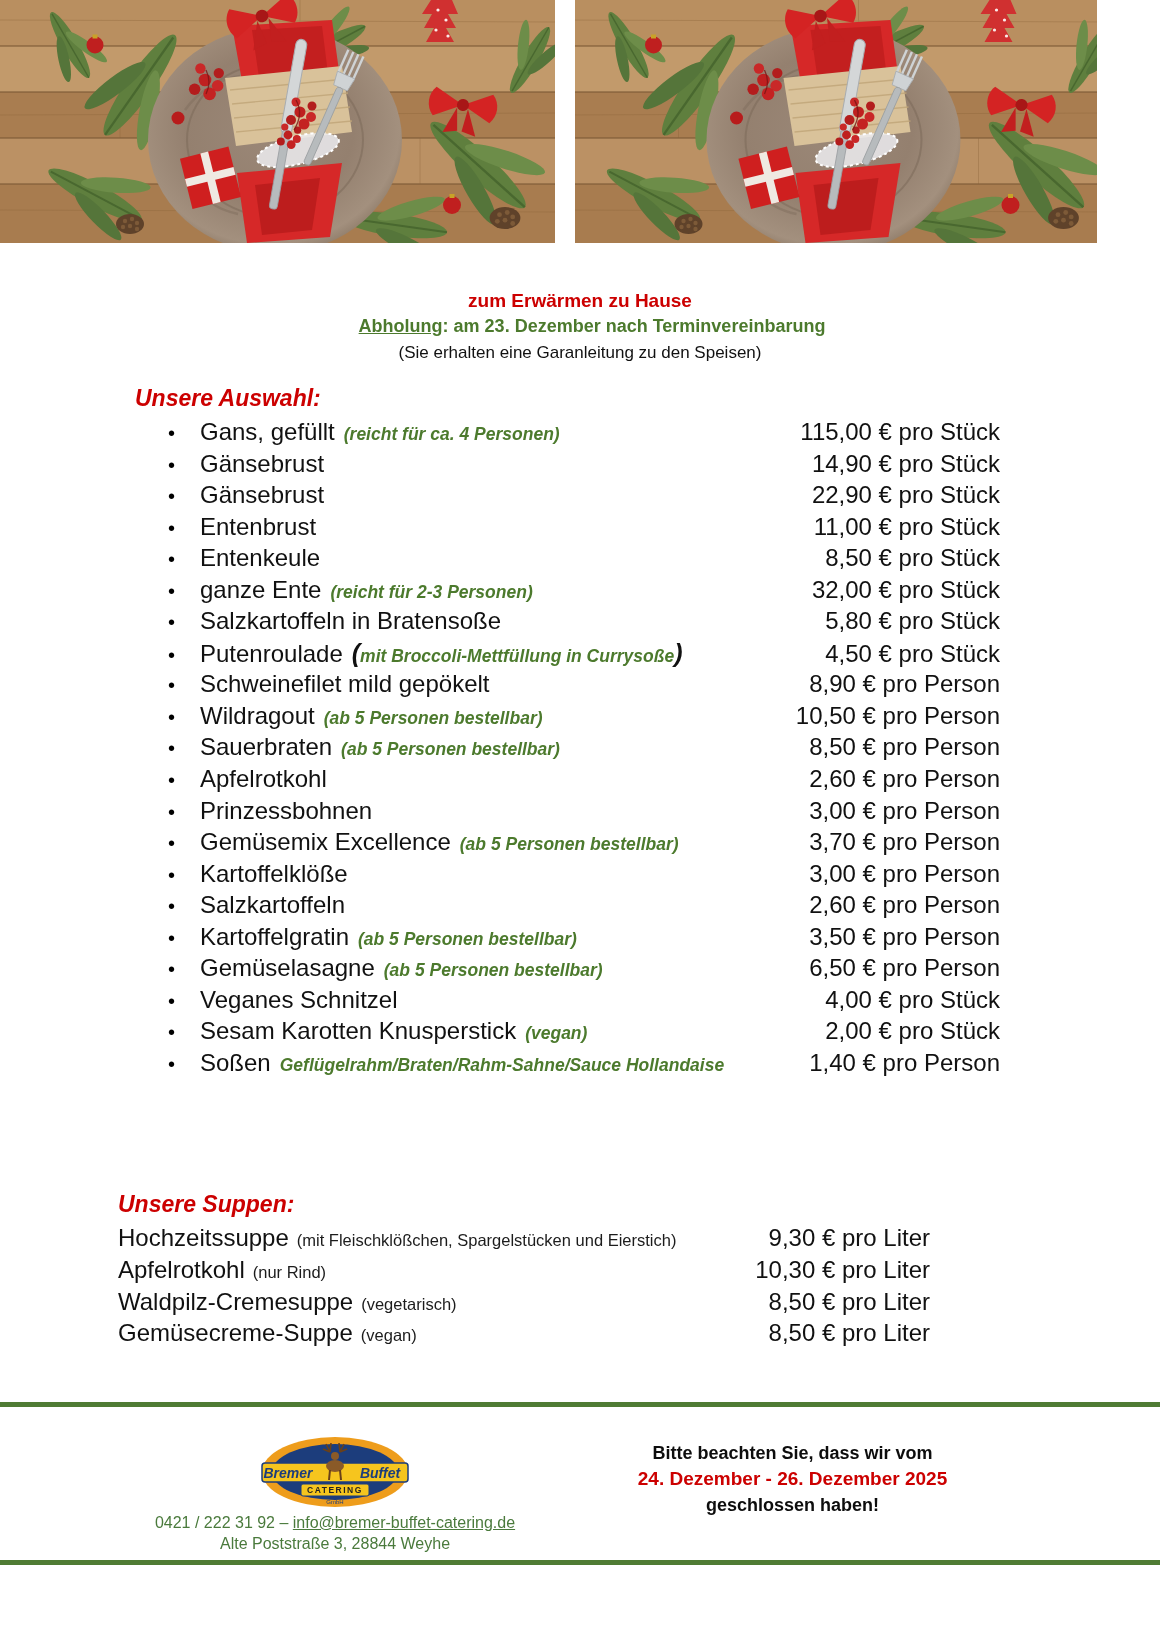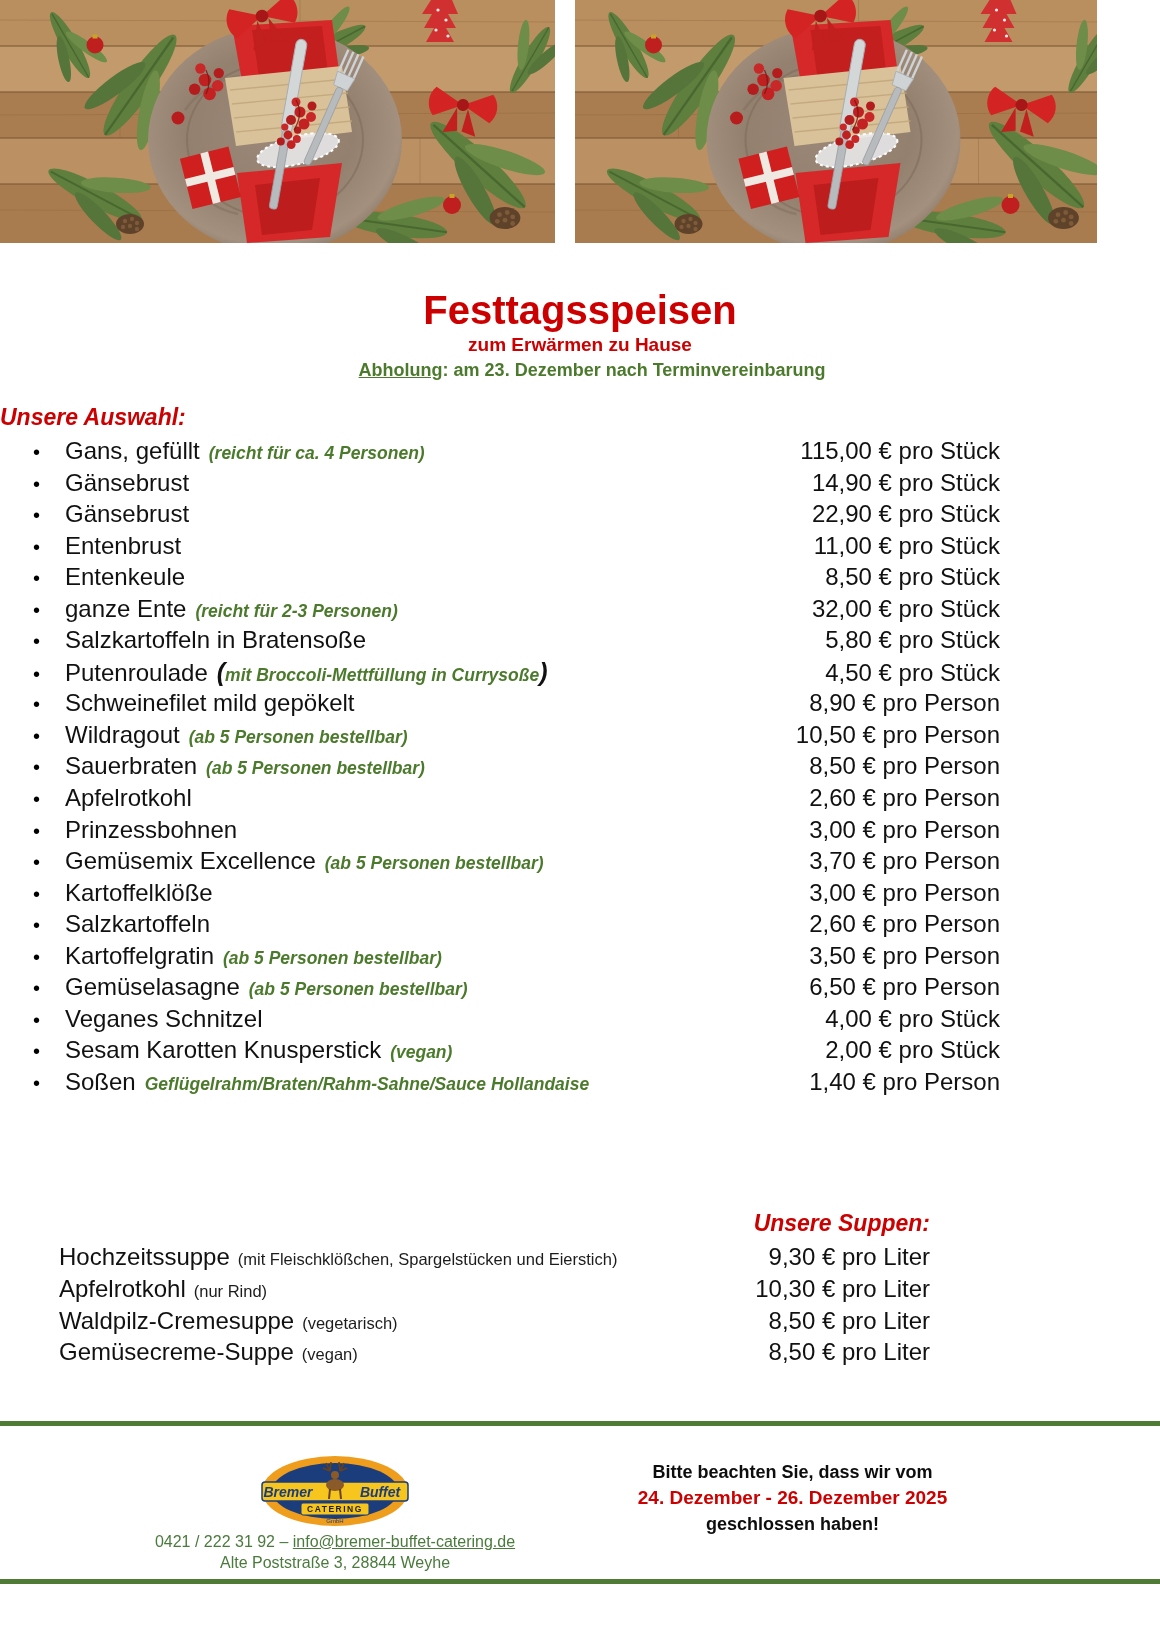--- a/index.html
+++ b/index.html
@@ -12,32 +12,32 @@
     font-family:"Liberation Sans","DejaVu Sans",sans-serif;color:var(--ink);
   }
   .hero{display:flex;gap:20px;height:243px;overflow:hidden;}
   .hero svg{display:block;height:243px;}
   .header{margin-top:46px;text-align:center;}
   .title{font-size:40px;line-height:42px;font-weight:bold;color:var(--red);}
   .subtitle{margin-top:2px;font-size:19px;line-height:23px;font-weight:bold;color:var(--red);}
   .pickup{margin-top:3px;font-size:18px;line-height:23px;font-weight:bold;color:var(--green);padding-left:24px;}
   .pickup .ul{text-decoration:underline;}
   .note-line{margin-top:4px;font-size:17px;line-height:21px;color:var(--ink);}
-  .menu-section{margin-top:22px;padding-right:160px;}
+  .menu-section{margin-top:22px;padding-left:135px;padding-right:160px;}
   .section-heading{font-size:23px;line-height:27px;font-weight:bold;font-style:italic;color:var(--red);margin-bottom:6px;}
   .menu-list{}
   .row{display:flex;align-items:baseline;height:31.55px;white-space:nowrap;}
   .menu-list{padding-left:33px;}
   .bullet{width:32px;font-size:20px;flex:0 0 32px;color:#000;}
   .dish{font-size:24px;color:var(--ink);}
   .note{margin-left:9px;font-size:17.5px;font-weight:bold;color:var(--green);font-style:italic;}
   .note .inner{font-size:17.5px;font-weight:bold;color:var(--green);}
   .bigparen{font-size:25px;font-weight:bold;color:var(--ink);}
   .price{margin-left:auto;font-size:24px;color:var(--ink);}
-  .soup-section{margin-top:111px;padding-left:59px;padding-right:230px;text-align:right;}
+  .soup-section{margin-top:111px;padding-left:118px;padding-right:230px;}
   .soup-note{margin-left:8px;font-size:16.5px;color:#1c1c1c;font-weight:normal;}
   .rule{height:5px;background:var(--rule);}
   .rule-top{margin-top:51px;}
   .footer{position:relative;height:118px;margin-top:29px;}
   .f-left{position:absolute;left:0;top:0;width:670px;text-align:center;}
   .f-right{position:absolute;left:520px;right:95px;top:4px;text-align:center;}
   .contact{margin-top:5px;font-size:16px;line-height:20px;color:var(--fgreen);}
   .contact .email{text-decoration:underline;cursor:pointer;}
   .address{font-size:16px;line-height:22px;color:var(--fgreen);}
   .wish{font-size:19px;line-height:26px;font-weight:600;color:var(--fgreen);}
@@ -209,23 +209,23 @@
   <div class="hero">
     <svg width="555" height="243" viewBox="0 0 555 243" preserveAspectRatio="xMidYMid slice">
         <use href="#heroart"></use>
       </svg>
     <svg width="522" height="243" viewBox="0 0 555 243" preserveAspectRatio="xMidYMid slice">
         <use href="#heroart"></use>
       </svg>
   </div>
 
   <div class="header">
-    <div class="title">Festtagsspeisen</div>
     <div class="subtitle">zum Erwärmen zu Hause</div>
     <div class="pickup"><span class="ul">Abholung</span><span>: am 23. Dezember nach Terminvereinbarung</span></div>
+    <div class="note-line">(Sie erhalten eine Garanleitung zu den Speisen)</div>
   </div>
 
   <div class="menu-section">
     <div class="section-heading">Unsere Auswahl:</div>
     <div class="menu-list">
         <div class="row">
           <span class="bullet">•</span>
           <span class="dish">Gans, gefüllt</span>
           <span class="note">(reicht für ca. 4 Personen)</span>
           <span class="price">115,00 € pro Stück</span>

